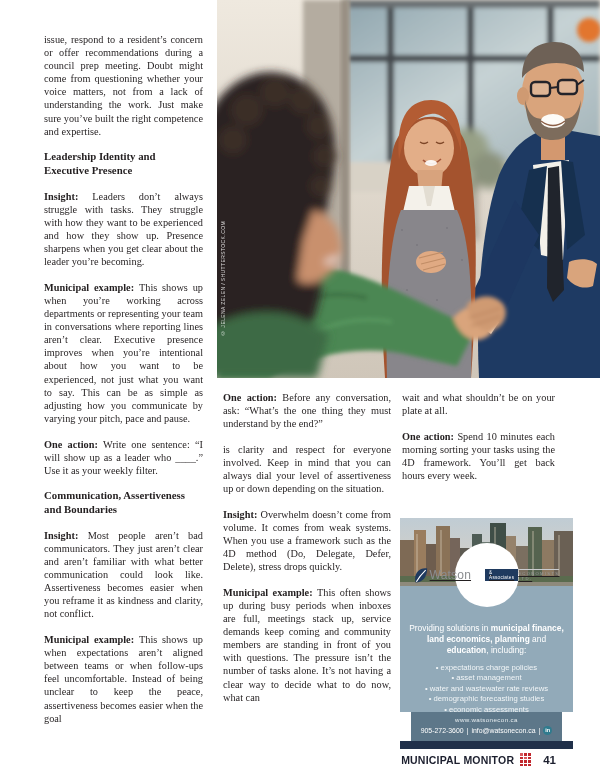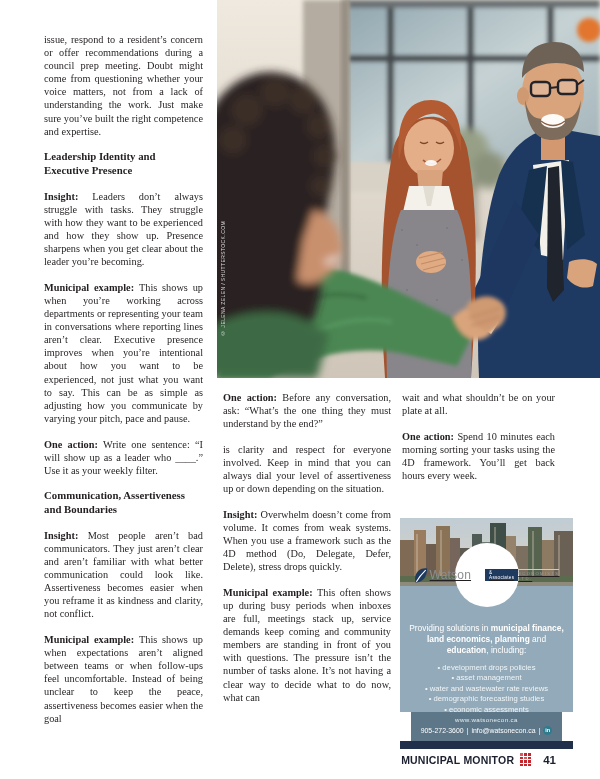--- a/index.html
+++ b/index.html
@@ -240,21 +240,21 @@
           <path d="M3,19 C7,12 11,8 15,4" stroke="#ffffff" stroke-width="1.4" fill="none"></path>
         </svg>
         <span class="logo-name">Watson</span>
       </div>
       <div class="logo-assoc">&amp; Associates</div>
       <div class="logo-tag">ECONOMISTS LTD.</div>
     </div>
     <div class="ad-blue">
       <p class="ad-headline"><span>Providing solutions in </span><b>municipal finance, land economics, planning</b><span> and </span><b>education</b><span>, including:</span></p>
       <div class="ad-bullets">
-          <div>• development drops policies</div>
+          <div>• expectations charge policies</div>
           <div>• asset management</div>
           <div>• water and wastewater rate reviews</div>
           <div>• demographic forecasting studies</div>
           <div>• economic assessments</div>
         </div>
     </div>
     <div class="ad-contact">
       <div class="ad-web">www.watsonecon.ca</div>
       <div class="ad-line2">
         <span>905-272-3600</span>

